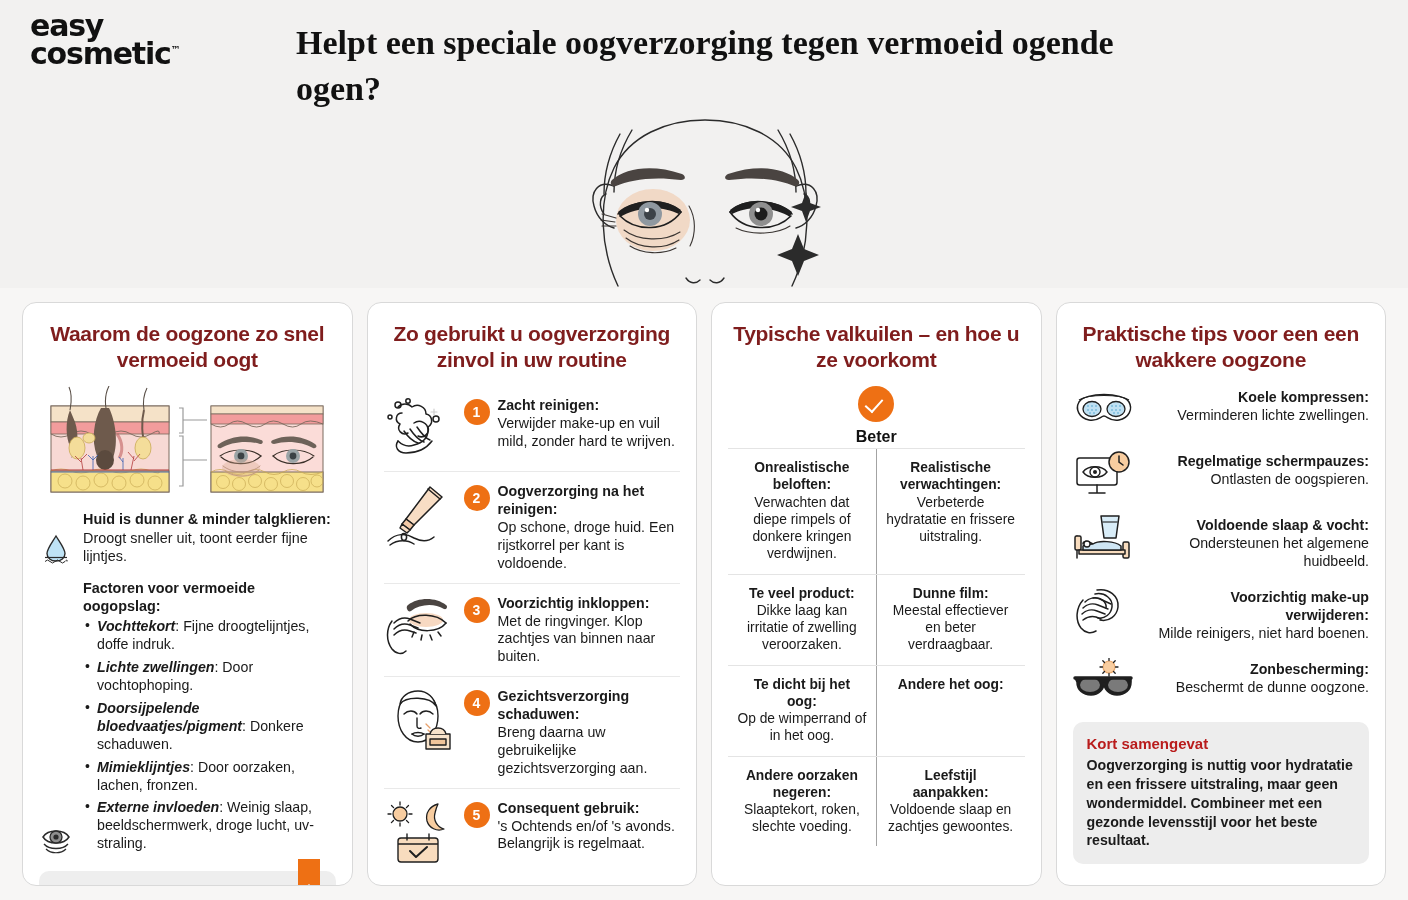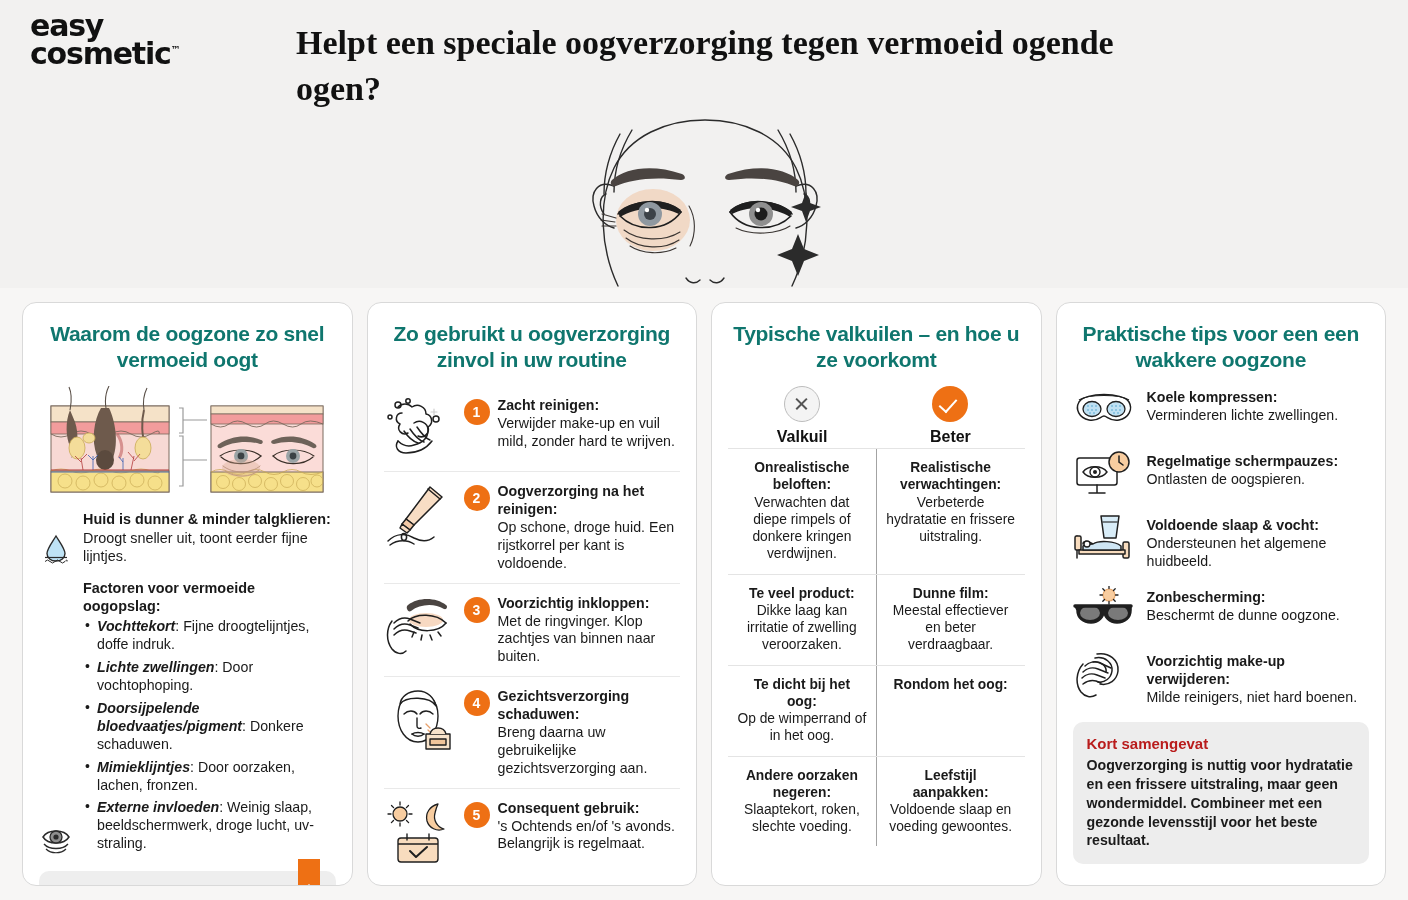--- a/index.html
+++ b/index.html
@@ -38,21 +38,21 @@
   .cols {
     position: absolute; left: 0; top: 296px; width: 1408px; height: 604px;
     display: flex; gap: 14px; padding: 6px 22px 14px 22px;
   }
   .card {
     background: #ffffff; border: 1px solid #d9d9d9; border-radius: 14px;
     flex: 1 1 0; padding: 18px 16px 14px 16px; position: relative; overflow: hidden;
   }
   .card-title {
     text-align: center; font-weight: 700; font-size: 21px; line-height: 1.22;
-    color: #0f766e; margin-bottom: 14px; letter-spacing: -0.3px;
+    color: #7f1d1d; margin-bottom: 14px; letter-spacing: -0.3px;
   }
 
   
   .skin-diagram { display:flex; justify-content:center; margin: 2px 0 14px 0; }
   .feat { display: flex; gap: 10px; margin-bottom: 13px; align-items: flex-end; }
   .feat-ico { flex: 0 0 34px; height: 34px; margin-top: 1px; }
   .feat-body { flex: 1; font-size: 14.4px; line-height: 1.28; color: #1a1a1a; }
   .feat-body b { font-weight: 700; }
   .blist { list-style: none; margin-top: 3px; }
   .blist li {
@@ -111,21 +111,21 @@
     margin: 0 auto; position: relative;
   }
   .circ-v:before {
     content: ""; position: absolute; left: 11px; top: 9px; width: 8px; height: 15px;
     border-right: 2.6px solid #fff; border-bottom: 2.6px solid #fff; transform: rotate(42deg);
   }
 
   
   .tip { display: flex; gap: 12px; align-items: flex-start; margin-bottom: 16px; }
   .tip-ico { flex: 0 0 62px; height: 48px; }
-  .tip-body { flex: 1; font-size: 14.2px; line-height: 1.27; color: #1a1a1a; padding-top: 2px; }
+  .tip-body { flex: 1; font-size: 14.2px; line-height: 1.27; color: #1a1a1a; padding-top: 2px; text-align: right; }
   .tip-body .tt { display: block; font-weight: 700; }
   .summary {
     background: #ededed; border-radius: 10px; padding: 13px 14px 14px 14px;
     margin-top: 6px;
   }
   .summary .sh { font-weight: 700; font-size: 15px; color: #b91c1c; margin-bottom: 4px; }
   .summary .sb { font-weight: 700; font-size: 14.2px; line-height: 1.32; color: #1a1a1a; }
   svg { display: block; }
 </style>
 </head>
@@ -488,24 +488,20 @@
           <span>'s Ochtends en/of 's avonds. Belangrijk is regelmaat.</span>
         </div>
       </div>
     </div>
 
     <div class="card">
       <div class="card-title">Typische valkuilen – en hoe u ze voorkomt</div>
 
       <div class="pf-head">
         <div>
-          <div class="circ-x"></div>
-          <div class="lbl">Valkuil</div>
-        </div>
-        <div>
           <div class="circ-v"></div>
           <div class="lbl">Beter</div>
         </div>
       </div>
 
       <div class="pf-row first">
         <div class="pf-cell left">
           <span class="ch">Onrealistische beloften:</span>
           <span>Verwachten dat diepe rimpels of donkere kringen verdwijnen.</span>
         </div>
@@ -525,32 +521,32 @@
           <span>Meestal effectiever en beter verdraagbaar.</span>
         </div>
       </div>
 
       <div class="pf-row">
         <div class="pf-cell left">
           <span class="ch">Te dicht bij het oog:</span>
           <span>Op de wimperrand of in het oog.</span>
         </div>
         <div class="pf-cell">
-          <span class="ch">Rondom het oog:</span>
+          <span class="ch">Andere het oog:</span>
         </div>
       </div>
 
       <div class="pf-row">
         <div class="pf-cell left">
           <span class="ch">Andere oorzaken negeren:</span>
           <span>Slaaptekort, roken, slechte voeding.</span>
         </div>
         <div class="pf-cell">
           <span class="ch">Leefstijl aanpakken:</span>
-          <span>Voldoende slaap en voeding gewoontes.</span>
+          <span>Voldoende slaap en zachtjes gewoontes.</span>
         </div>
       </div>
     </div>
 
     <div class="card">
       <div class="card-title">Praktische tips voor een een wakkere oogzone</div>
 
       <div class="tip">
         <div class="tip-ico">
           <svg viewBox="0 0 62 48" width="62" height="48">
@@ -626,60 +622,60 @@
         </div>
         <div class="tip-body">
           <span class="tt">Voldoende slaap &amp; vocht:</span>
           <span>Ondersteunen het algemene huidbeeld.</span>
         </div>
       </div>
 
       <div class="tip">
         <div class="tip-ico">
           <svg viewBox="0 0 62 48" width="62" height="48">
-            <circle cx="36" cy="9" r="6" fill="#f8cda0" stroke="#e8a96e" stroke-width="1.2"></circle>
-            <g stroke="#1f1f1f" stroke-width="1.3" stroke-linecap="round">
-              <path d="M36 0 L36 2.5 M36 15.5 L36 18 M27 9 L29.5 9 M42.5 9 L45 9"></path>
-              <path d="M29.8 2.8 L31.5 4.5 M40.5 13.5 L42.2 15.2 M42.2 2.8 L40.5 4.5 M31.5 13.5 L29.8 15.2"></path>
-            </g>
-            <g stroke="#1f1f1f" stroke-width="1.6" stroke-linejoin="round">
-              <path d="M2 20 L58 20 L58 24 C58 32 52 37 44 37 C36 37 31 31 31 25 C31 31 26 37 18 37 C10 37 4 32 4 24 Z" fill="#1f1f1f"></path>
-            </g>
-            <ellipse cx="17" cy="27" rx="10" ry="7" fill="#7a7a7a"></ellipse>
-            <ellipse cx="45" cy="27" rx="10" ry="7" fill="#7a7a7a"></ellipse>
-            <path d="M2 20 L58 20" stroke="#1f1f1f" stroke-width="3.5" stroke-linecap="round"></path>
-          </svg>
-        </div>
-        <div class="tip-body">
-          <span class="tt">Zonbescherming:</span>
-          <span>Beschermt de dunne oogzone.</span>
-        </div>
-      </div>
-
-      <div class="tip">
-        <div class="tip-ico">
-          <svg viewBox="0 0 62 48" width="62" height="48">
             <g fill="none" stroke="#1f1f1f" stroke-width="1.5" stroke-linecap="round" stroke-linejoin="round">
               <path d="M24 4 C36 2 46 10 45 21 C44 30 36 36 27 34"></path>
               <path d="M22 8 C32 6 40 13 39 21 C38 28 32 33 25 32"></path>
               <path d="M20 12 C28 11 34 16 33 22"></path>
               <path d="M12 16 C16 12 22 11 27 13 L38 18"></path>
               <path d="M10 22 C14 18 20 17 25 19 L35 23"></path>
               <path d="M9 28 C13 24 19 23 24 25 L32 28"></path>
               <path d="M10 34 C14 31 19 30 23 31 L28 33"></path>
               <path d="M10 14 C3 22 2 34 8 42 C12 47 18 48 23 45"></path>
             </g>
           </svg>
         </div>
         <div class="tip-body">
           <span class="tt">Voorzichtig make-up verwijderen:</span>
           <span>Milde reinigers, niet hard boenen.</span>
         </div>
       </div>
 
+      <div class="tip">
+        <div class="tip-ico">
+          <svg viewBox="0 0 62 48" width="62" height="48">
+            <circle cx="36" cy="9" r="6" fill="#f8cda0" stroke="#e8a96e" stroke-width="1.2"></circle>
+            <g stroke="#1f1f1f" stroke-width="1.3" stroke-linecap="round">
+              <path d="M36 0 L36 2.5 M36 15.5 L36 18 M27 9 L29.5 9 M42.5 9 L45 9"></path>
+              <path d="M29.8 2.8 L31.5 4.5 M40.5 13.5 L42.2 15.2 M42.2 2.8 L40.5 4.5 M31.5 13.5 L29.8 15.2"></path>
+            </g>
+            <g stroke="#1f1f1f" stroke-width="1.6" stroke-linejoin="round">
+              <path d="M2 20 L58 20 L58 24 C58 32 52 37 44 37 C36 37 31 31 31 25 C31 31 26 37 18 37 C10 37 4 32 4 24 Z" fill="#1f1f1f"></path>
+            </g>
+            <ellipse cx="17" cy="27" rx="10" ry="7" fill="#7a7a7a"></ellipse>
+            <ellipse cx="45" cy="27" rx="10" ry="7" fill="#7a7a7a"></ellipse>
+            <path d="M2 20 L58 20" stroke="#1f1f1f" stroke-width="3.5" stroke-linecap="round"></path>
+          </svg>
+        </div>
+        <div class="tip-body">
+          <span class="tt">Zonbescherming:</span>
+          <span>Beschermt de dunne oogzone.</span>
+        </div>
+      </div>
+
       <div class="summary">
         <div class="sh">Kort samengevat</div>
         <div class="sb">Oogverzorging is nuttig voor hydratatie en een frissere uitstraling, maar geen wondermiddel. Combineer met een gezonde levensstijl voor het beste resultaat.</div>
       </div>
     </div>
 
   </div>
 </div>
 
 </body></html>

